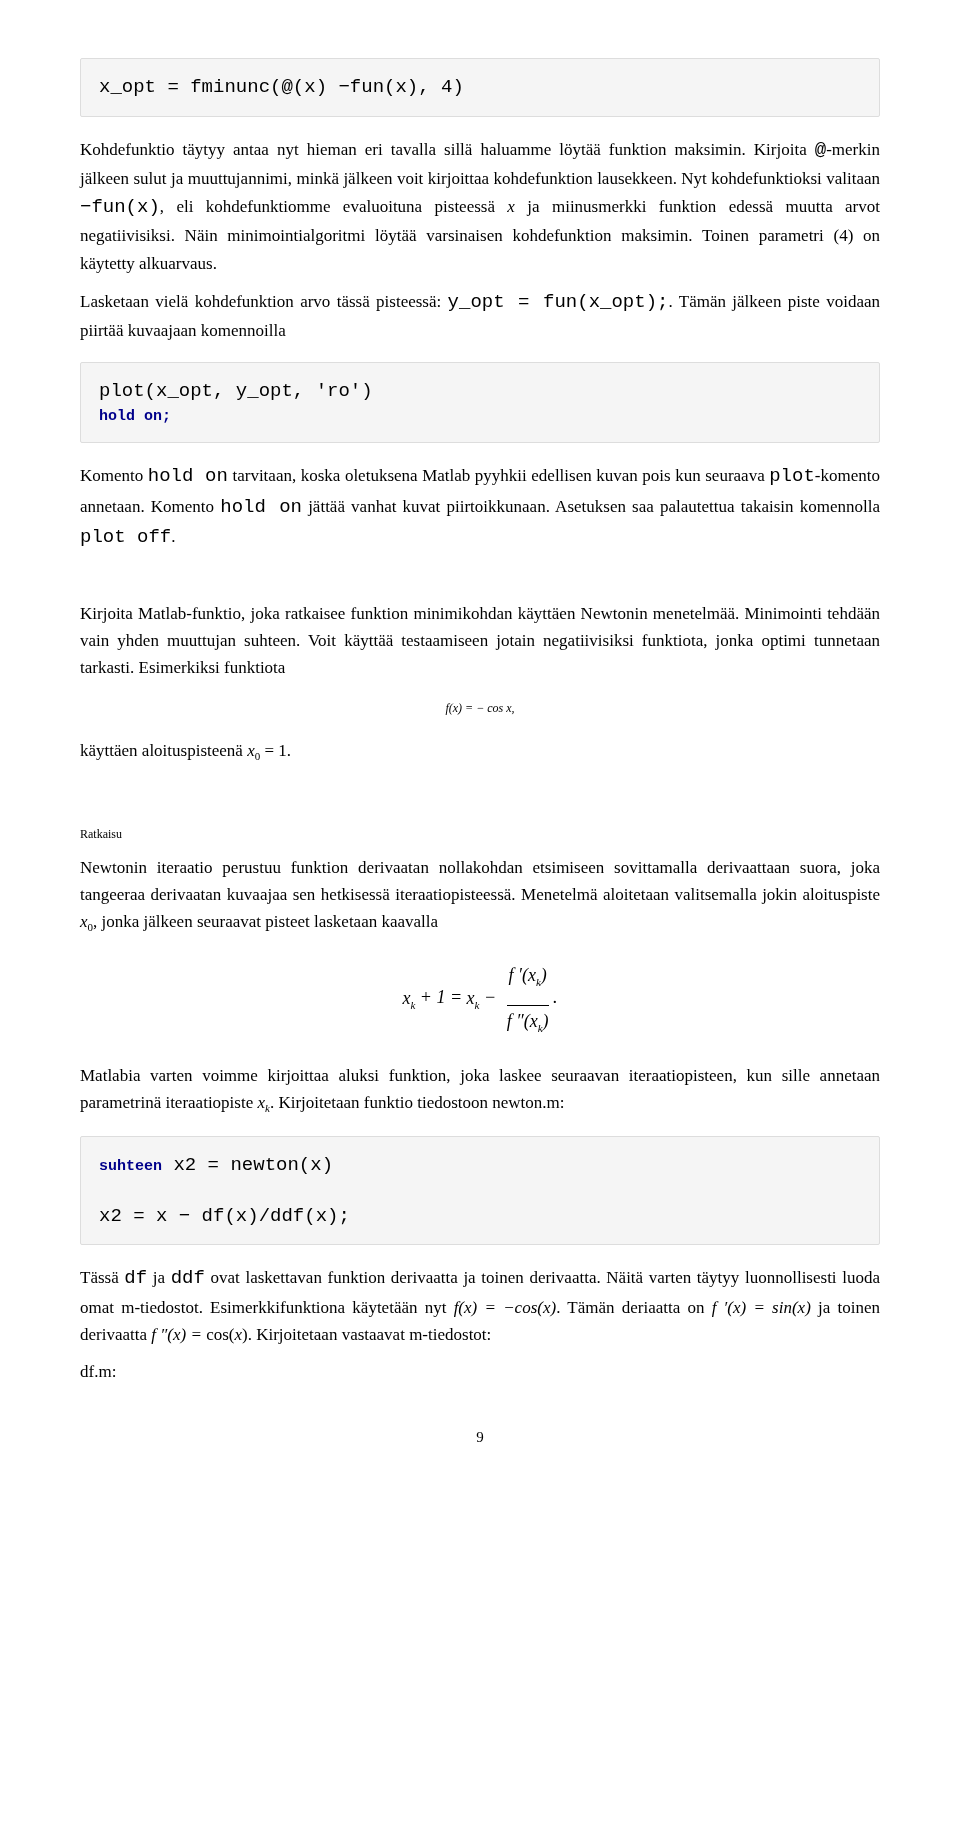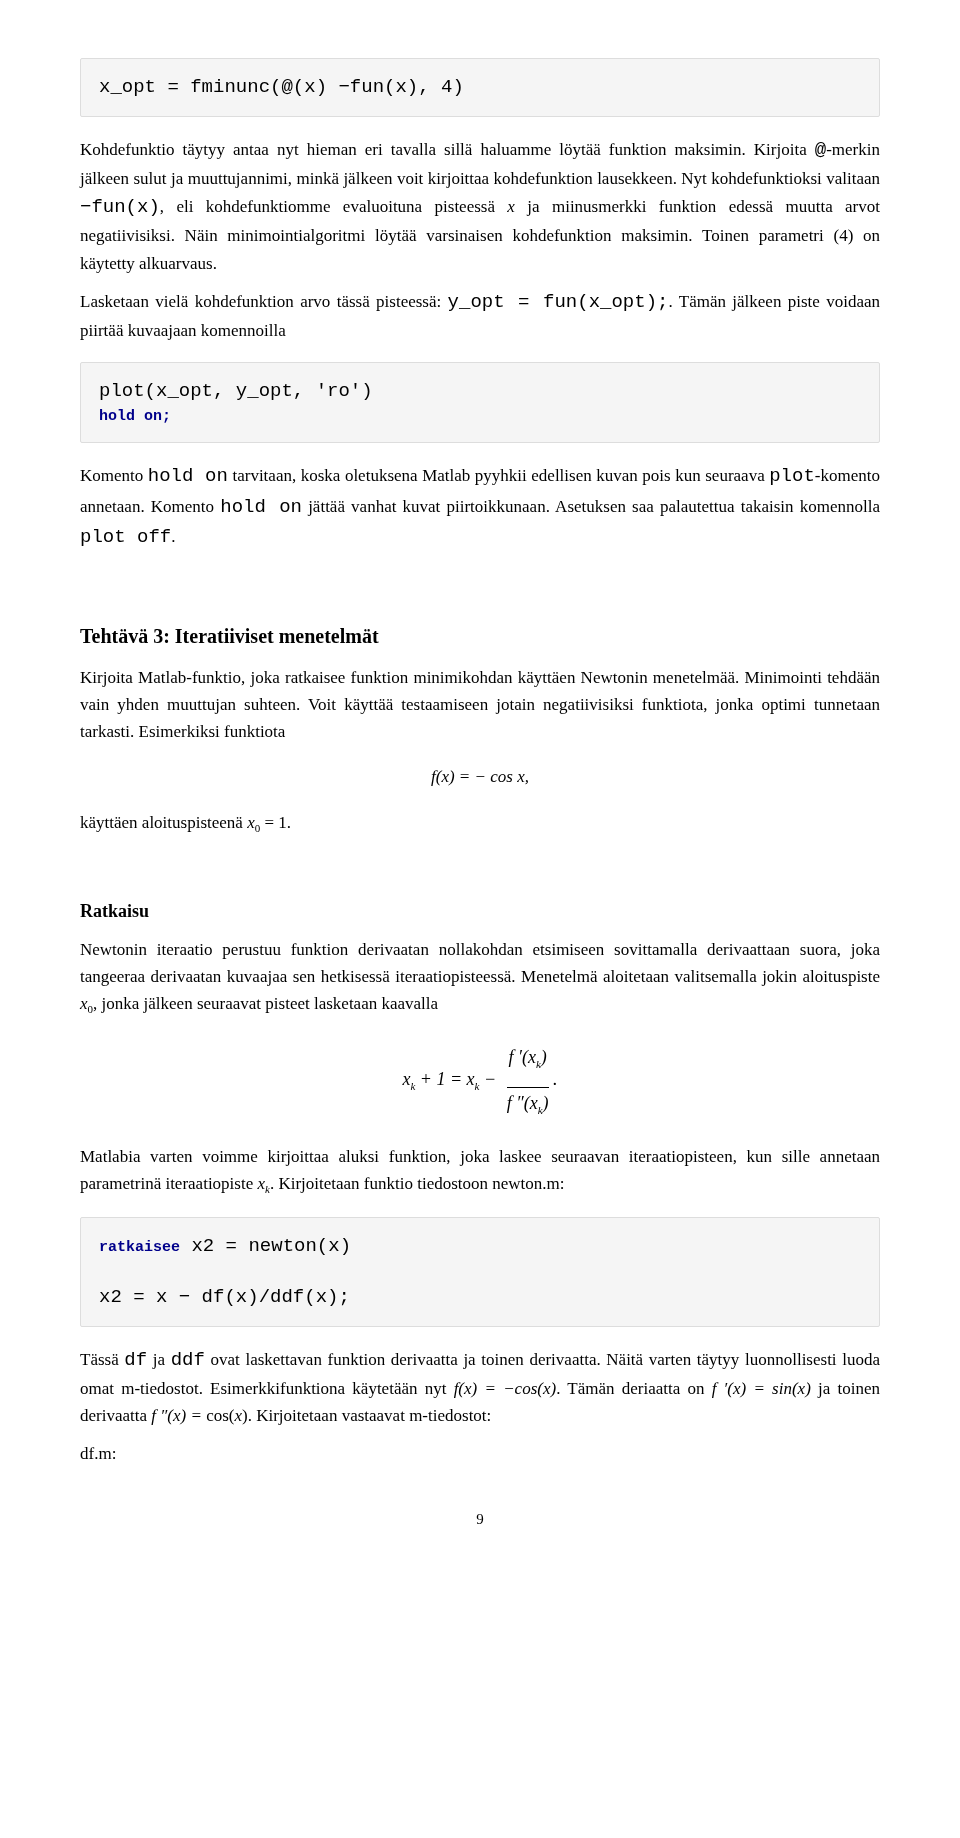--- a/index.html
+++ b/index.html
@@ -41,30 +41,30 @@
       text-align: justify;
     }
 
     .section-title {
       font-size: 20px;
       font-weight: bold;
       margin: 30px 0 12px 0;
     }
 
     .subsection-title {
-      font-size: 18px;
-      font-weight: bold;
+      font-size: 12px;
+      font-weight: normal;
       margin: 22px 0 10px 0;
     }
 
     .math-display {
       text-align: center;
       margin: 18px 0;
       font-style: italic;
-      font-size: 17px;
+      font-size: 12px;
     }
 
     .math-inline {
       font-style: italic;
     }
 
     .tt {
       font-family: "Courier New", Courier, monospace;
       font-size: 19px;
     }
@@ -121,23 +121,20 @@
     </div>
   </div>
 
   <p>
     Komento <span class="tt">hold on</span> tarvitaan, koska oletuksena Matlab pyyhkii edellisen kuvan pois kun seuraava <span class="tt">plot</span>-komento annetaan. Komento <span class="tt">hold on</span> jättää vanhat kuvat piirtoikkunaan. Asetuksen saa palautettua takaisin komennolla <span class="tt">plot off</span>.
   </p>
 
   <br>
 
   
-  <div class="section-title">
-    Tehtävä 3: Iteratiiviset menetelmät
-  </div>
 
   <p>
     Kirjoita Matlab-funktio, joka ratkaisee funktion minimikohdan käyttäen Newtonin menetelmää. Minimointi tehdään vain yhden muuttujan suhteen. Voit käyttää testaamiseen jotain negatiivisiksi funktiota, jonka optimi tunnetaan tarkasti. Esimerkiksi funktiota
   </p>
 
   <div class="math-display">
     <span class="math-inline">f</span>(<span class="math-inline">x</span>) = − cos <span class="math-inline">x</span>,
   </div>
 
   <p>
@@ -164,21 +161,21 @@
     .
   </div>
 
   <p>
     Matlabia varten voimme kirjoittaa aluksi funktion, joka laskee seuraavan iteraatiopisteen, kun sille annetaan parametrinä iteraatiopiste <span class="math-inline">x<sub>k</sub></span>. Kirjoitetaan funktio tiedostoon newton.m:
   </p>
 
   
   <div class="code-block">
     <div>
-      <span class="kw">ratkaisee</span><span class="tt"> x2 = newton(x)</span>
+      <span class="kw">suhteen</span><span class="tt"> x2 = newton(x)</span>
     </div>
     <div>&nbsp;</div>
     <div>
       <span class="tt">x2 = x − df(x)/ddf(x);</span>
     </div>
   </div>
 
   <p>
     Tässä <span class="tt">df</span> ja <span class="tt">ddf</span> ovat laskettavan funktion derivaatta ja toinen derivaatta. Näitä varten täytyy luonnollisesti luoda omat m-tiedostot. Esimerkkifunktiona käytetään nyt <span class="math-inline">f(x) = −cos(x)</span>. Tämän deriaatta on <span class="math-inline">f ′(x) = sin(x)</span> ja toinen derivaatta <span class="math-inline">f ″(x) =</span> cos(<span class="math-inline">x</span>). Kirjoitetaan vastaavat m-tiedostot:
   </p>

